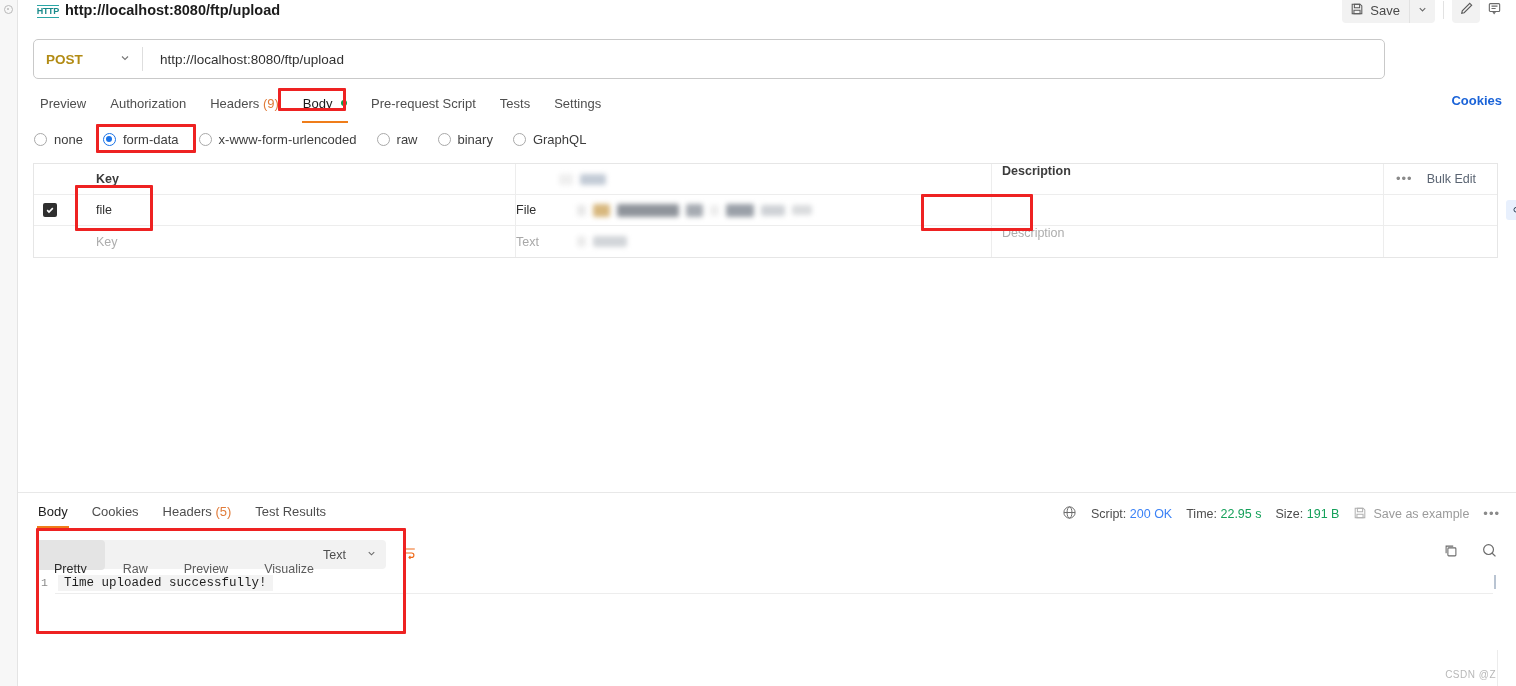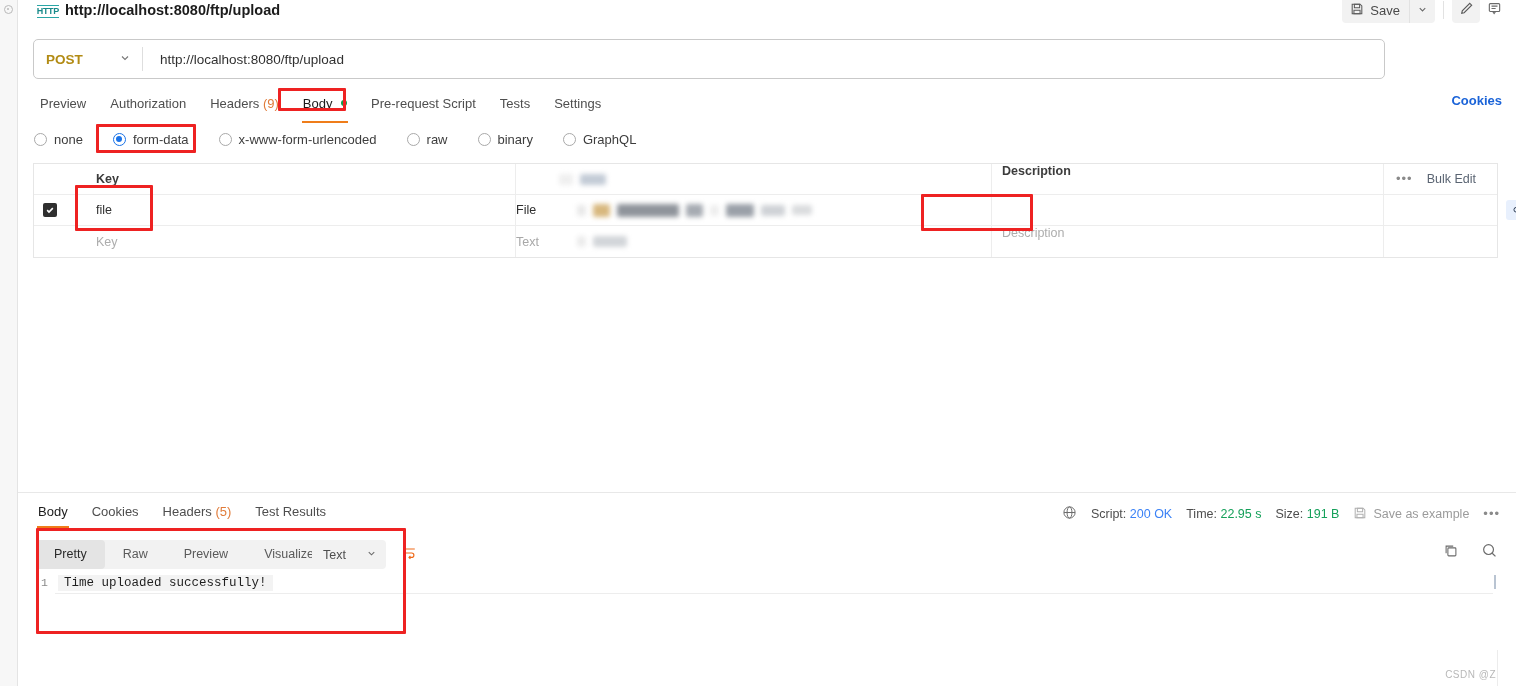--- a/index.html
+++ b/index.html
@@ -116,21 +116,21 @@
     background: #0ea04e; margin-left: 5px; vertical-align: 2px;
   }
   .cookies-link {
     position: absolute; right: 14px; top: 93px; font-size: 13px;
     color: #1a63d8; font-weight: bold; cursor: pointer;
   }
 
   
   .radios {
     position: absolute; left: 34px; top: 128px; height: 22px;
-    display: flex; align-items: center; gap: 10px;
+    display: flex; align-items: center; gap: 0;
   }
   .radio { display: flex; align-items: center; gap: 7px; padding: 0 12px 0 0; margin-right: 8px; cursor: pointer; }
   .rc { width: 13px; height: 13px; border-radius: 50%; border: 1.3px solid #a9a9a9; background: #fff; position: relative; }
   .radio.sel .rc { border-color: #1a73e8; border-width: 1.5px; }
   .radio.sel .rc::after {
     content: ""; position: absolute; left: 2.5px; top: 2.5px; width: 6px; height: 6px;
     border-radius: 50%; background: #1a73e8;
   }
   .radio span { font-size: 13px; color: #3d3d3d; }
 
@@ -185,21 +185,21 @@
   }
   .status-bar .k { color: #4e4e4e; }
   .status-bar .v-ok { color: #3b82f6; }
   .status-bar .v { color: #15a05a; }
   .sae { display: flex; align-items: center; gap: 6px; color: #9b9b9b; cursor: pointer; }
 
   .view-toggle {
     position: absolute; left: 36px; top: 540px; height: 29px; background: #f2f2f2;
     border-radius: 4px; display: flex; align-items: center;
   }
-  .vt { font-size: 12.5px; color: #5a5a5a; padding: 0 18px; height: 29px; line-height: 29px; cursor: pointer; text-align: center; }
+  .vt { font-size: 12.5px; color: #5a5a5a; padding: 15px 18px; height: 29px; line-height: 29px; cursor: pointer; text-align: center; }
   .vt.active { color: #2a2a2a; background: #e4e4e4; border-radius: 4px; }
   .fmt-select {
     position: absolute; left: 312px; top: 540px; width: 74px; height: 29px; background: #f2f2f2;
     border-radius: 4px; display: flex; align-items: center; justify-content: space-between;
     padding: 0 9px 0 11px; font-size: 12.5px; color: #4e4e4e; cursor: pointer;
   }
   .wrap-btn {
     position: absolute; left: 394px; top: 540px; width: 29px; height: 29px; border-radius: 4px;
     display: flex; align-items: center; justify-content: center; cursor: pointer;
   }

